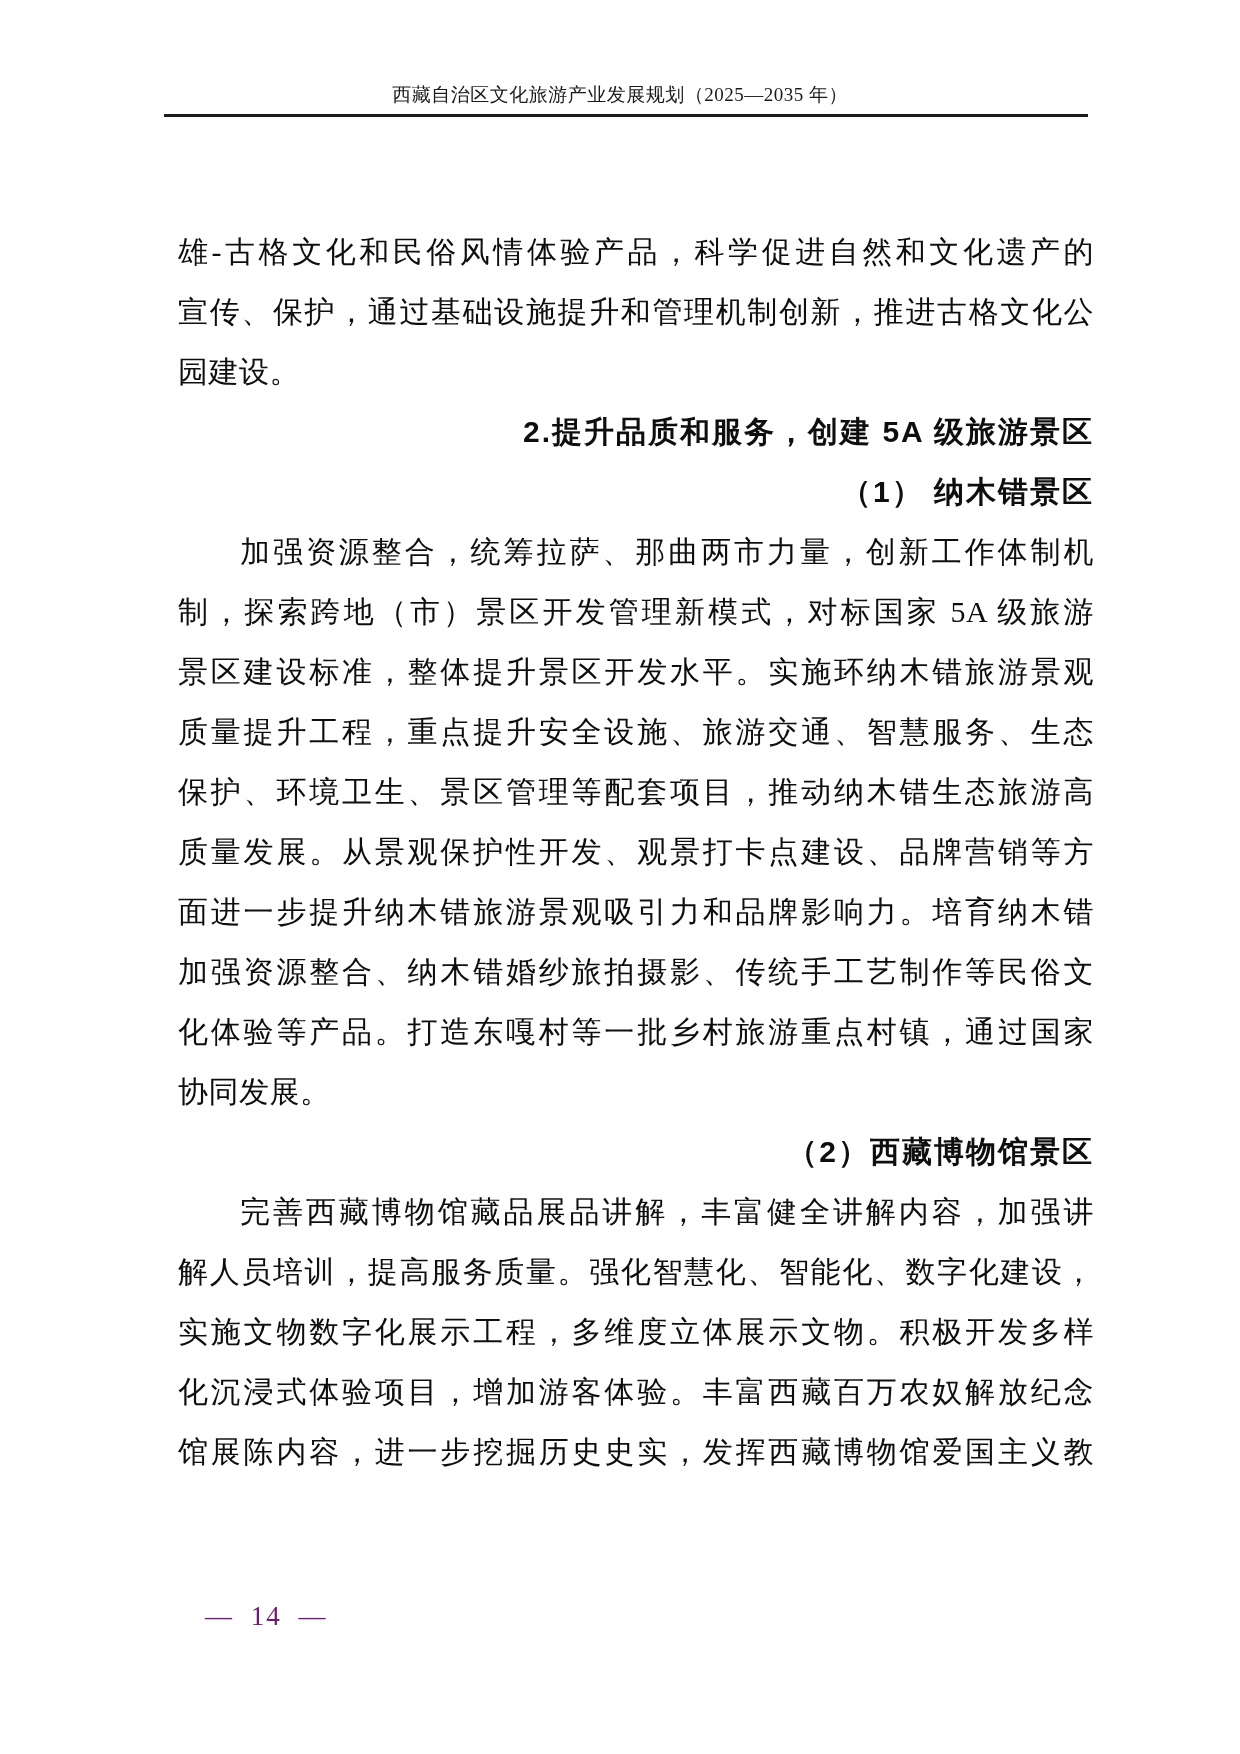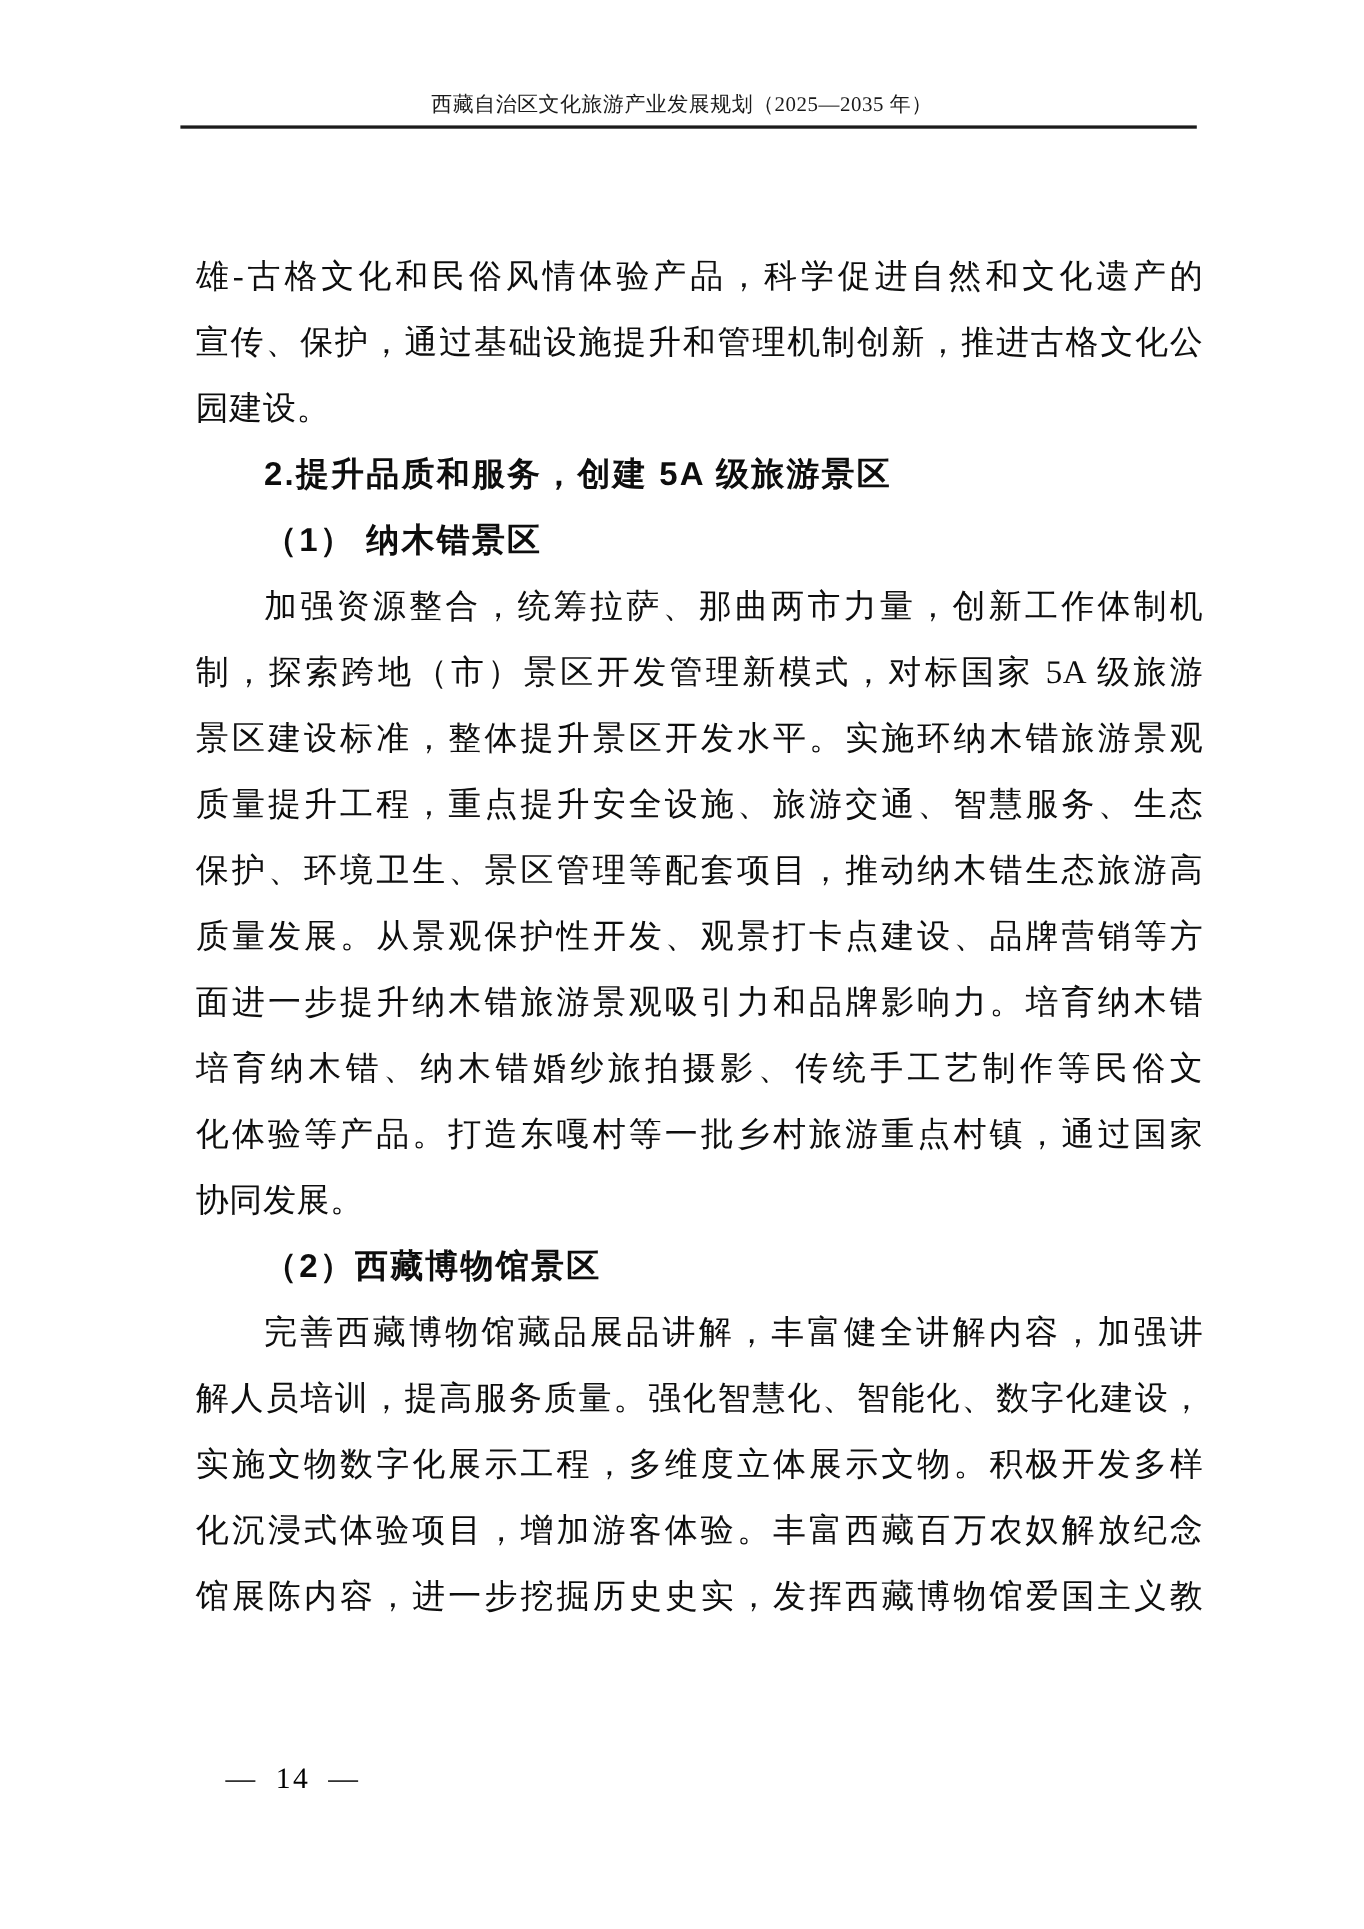--- a/index.html
+++ b/index.html
@@ -47,30 +47,30 @@
   }
   .line.ind { text-indent: 62px; }
   .line.end { text-align-last: left; }
   .hline {
     height: 60px;
     line-height: 60px;
     font-weight: 700;
     font-family: "Liberation Sans", sans-serif;
     text-indent: 62px;
     letter-spacing: 2px;
-    text-align: left;
+    text-align: right;
   }
   .page-number {
     position: absolute;
     top: 1601px;
     left: 205px;
     font-size: 27px;
     letter-spacing: 2px;
     word-spacing: 8px;
-    color: #000000;
+    color: #701a75;
   }
 </style>
 </head>
 <body>
 
 <div class="page">
 
   <div class="doc-header">西藏自治区文化旅游产业发展规划（2025—2035 年）</div>
   <div class="header-rule"></div>
 
@@ -84,21 +84,21 @@
 
     <div class="hline">（1） 纳木错景区</div>
 
     <div class="line ind">加强资源整合，统筹拉萨、那曲两市力量，创新工作体制机</div>
     <div class="line">制，探索跨地（市）景区开发管理新模式，对标国家 5A 级旅游</div>
     <div class="line">景区建设标准，整体提升景区开发水平。实施环纳木错旅游景观</div>
     <div class="line">质量提升工程，重点提升安全设施、旅游交通、智慧服务、生态</div>
     <div class="line">保护、环境卫生、景区管理等配套项目，推动纳木错生态旅游高</div>
     <div class="line">质量发展。从景观保护性开发、观景打卡点建设、品牌营销等方</div>
     <div class="line">面进一步提升纳木错旅游景观吸引力和品牌影响力。培育纳木错</div>
-    <div class="line">培育纳木错、纳木错婚纱旅拍摄影、传统手工艺制作等民俗文</div>
+    <div class="line">加强资源整合、纳木错婚纱旅拍摄影、传统手工艺制作等民俗文</div>
     <div class="line">化体验等产品。打造东嘎村等一批乡村旅游重点村镇，通过国家</div>
     <div class="line end">协同发展。</div>
 
     <div class="hline">（2）西藏博物馆景区</div>
 
     <div class="line ind">完善西藏博物馆藏品展品讲解，丰富健全讲解内容，加强讲</div>
     <div class="line">解人员培训，提高服务质量。强化智慧化、智能化、数字化建设，</div>
     <div class="line">实施文物数字化展示工程，多维度立体展示文物。积极开发多样</div>
     <div class="line">化沉浸式体验项目，增加游客体验。丰富西藏百万农奴解放纪念</div>
     <div class="line">馆展陈内容，进一步挖掘历史史实，发挥西藏博物馆爱国主义教</div>

